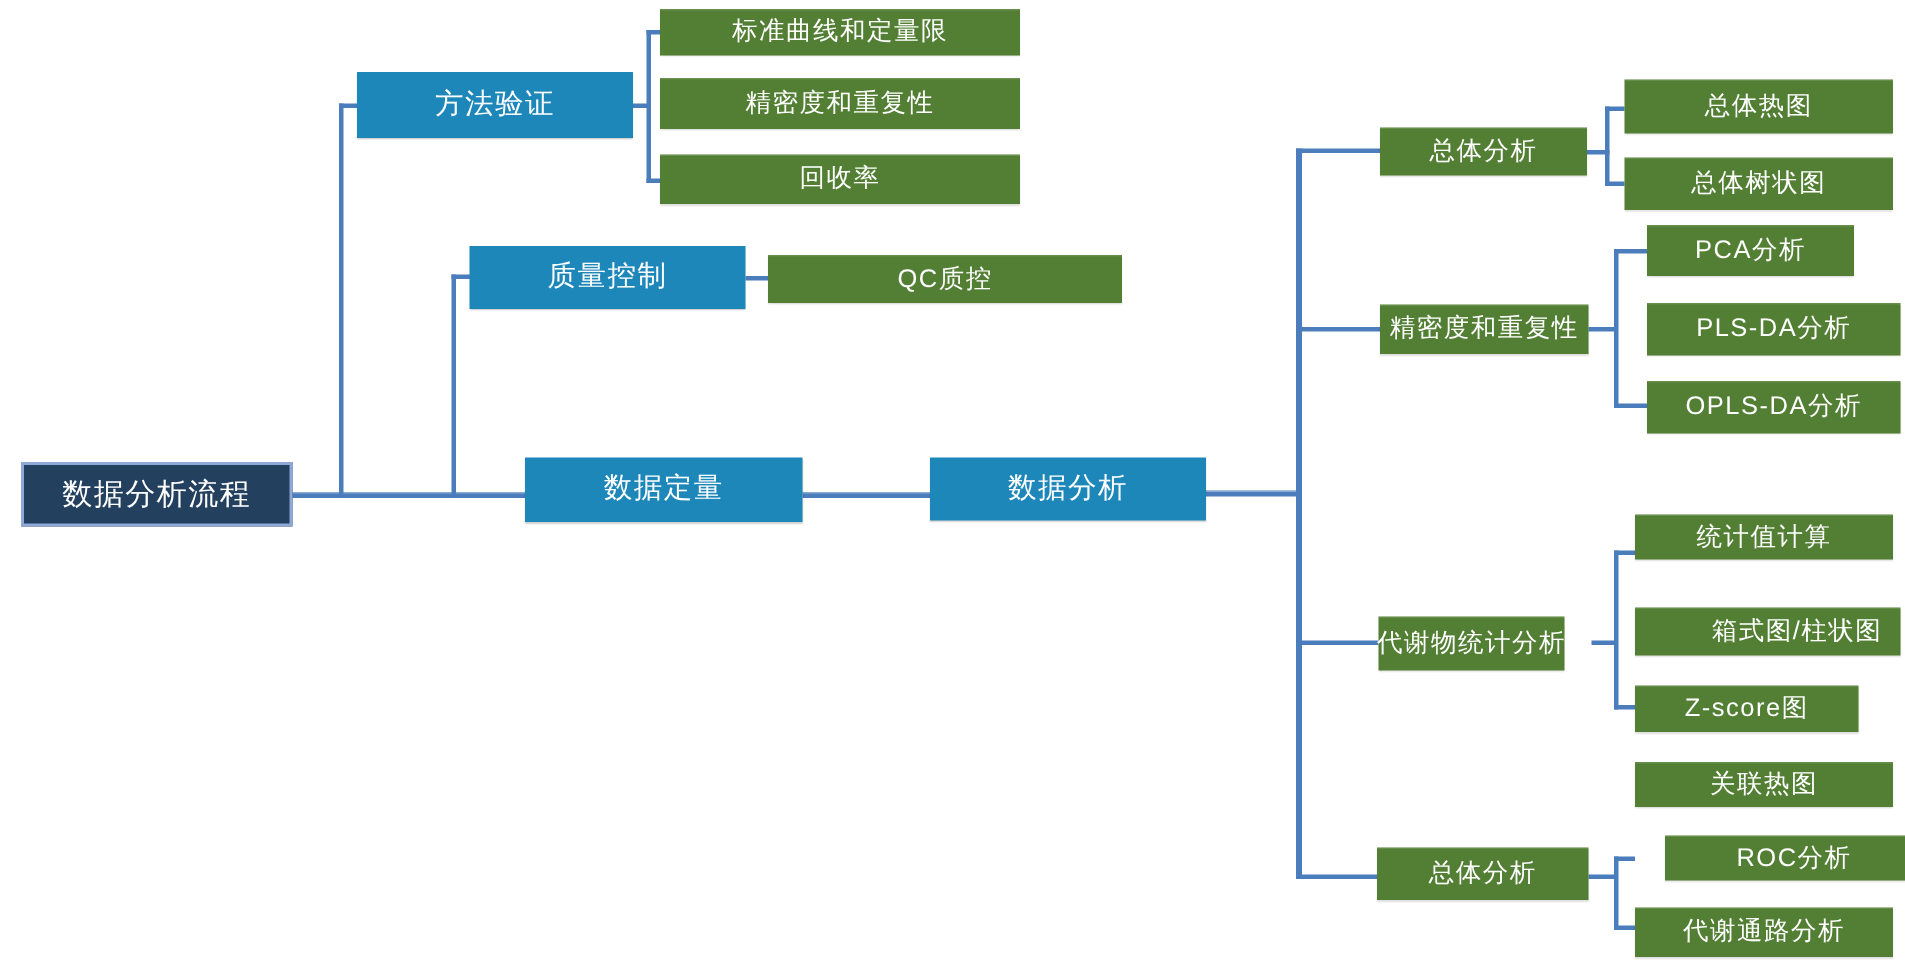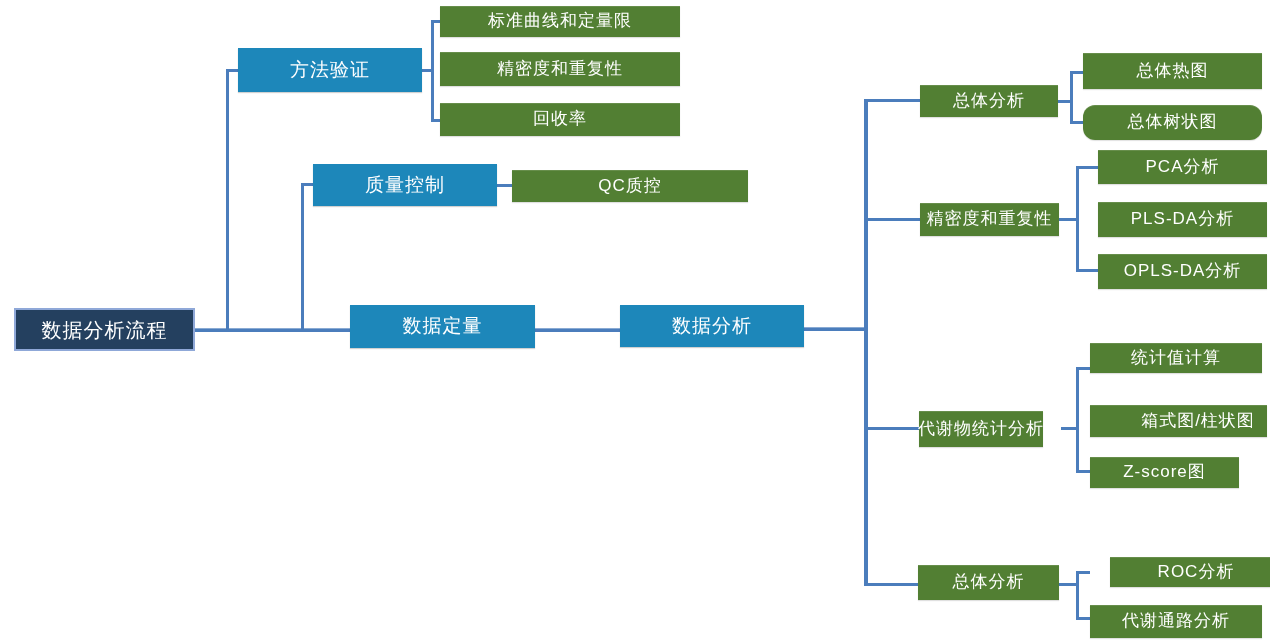--- a/index.html
+++ b/index.html
@@ -87,29 +87,30 @@
   <div class="node green" style="left:440px;top:103px;width:240px;height:33px;">回收率</div>
 
   <div class="node blue" style="left:313px;top:164px;width:184px;height:42px;">质量控制</div>
   <div class="node green" style="left:512px;top:170px;width:236px;height:32px;">QC质控</div>
 
   <div class="node blue" style="left:350px;top:305px;width:185px;height:43px;">数据定量</div>
   <div class="node blue" style="left:620px;top:305px;width:184px;height:42px;">数据分析</div>
 
   <div class="node green" style="left:920px;top:85px;width:138px;height:32px;">总体分析</div>
   <div class="node green" style="left:1083px;top:53px;width:179px;height:36px;">总体热图</div>
-  <div class="node green" style="left:1083px;top:105px;width:179px;height:35px;border-radius:12px;">总体树状图</div>
+  <div class="node green" style="left:1083px;top:105px;width:179px;height:35px;">总体树状图</div>
 
   <div class="node green" style="left:920px;top:203px;width:139px;height:33px;">精密度和重复性</div>
-  <div class="node green" style="left:1098px;top:150px;width:169px;height:34px;">PCA分析</div>
+  <div class="node green" style="left:1098px;top:150px;width:138px;height:34px;">PCA分析</div>
   <div class="node green" style="left:1098px;top:202px;width:169px;height:35px;">PLS-DA分析</div>
   <div class="node green" style="left:1098px;top:254px;width:169px;height:35px;">OPLS-DA分析</div>
 
   <div class="node green" style="left:919px;top:411px;width:124px;height:36px;">代谢物统计分析</div>
   <div class="node green" style="left:1090px;top:343px;width:172px;height:30px;">统计值计算</div>
   <div class="node green" style="left:1090px;top:405px;width:177px;height:32px;padding-left:39px;">箱式图/柱状图</div>
   <div class="node green" style="left:1090px;top:457px;width:149px;height:31px;">Z-score图</div>
 
+  <div class="node green" style="left:1090px;top:508px;width:172px;height:30px;">关联热图</div>
   <div class="node green" style="left:918px;top:565px;width:141px;height:35px;">总体分析</div>
   <div class="node green" style="left:1090px;top:557px;width:172px;height:30px;margin-left:20px;">ROC分析</div>
   <div class="node green" style="left:1090px;top:605px;width:172px;height:33px;">代谢通路分析</div>
 
 </div>
 
 </body></html>

